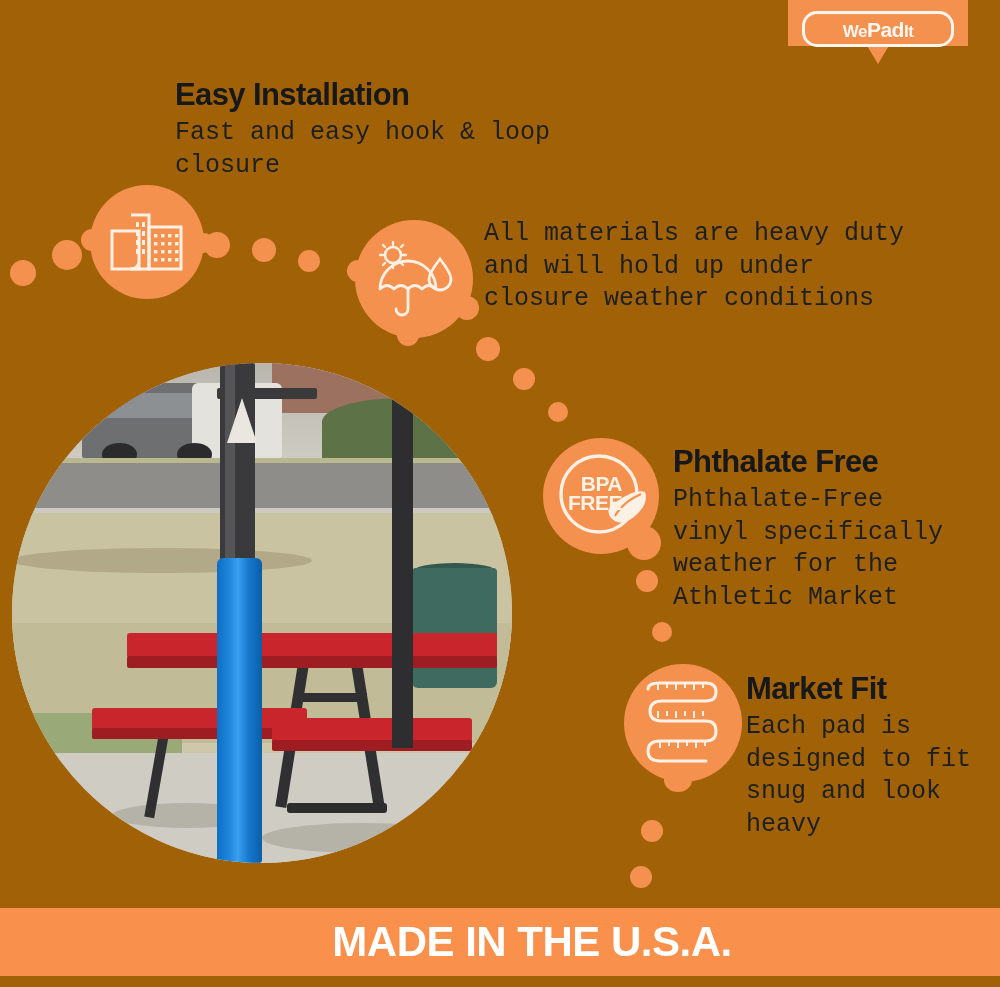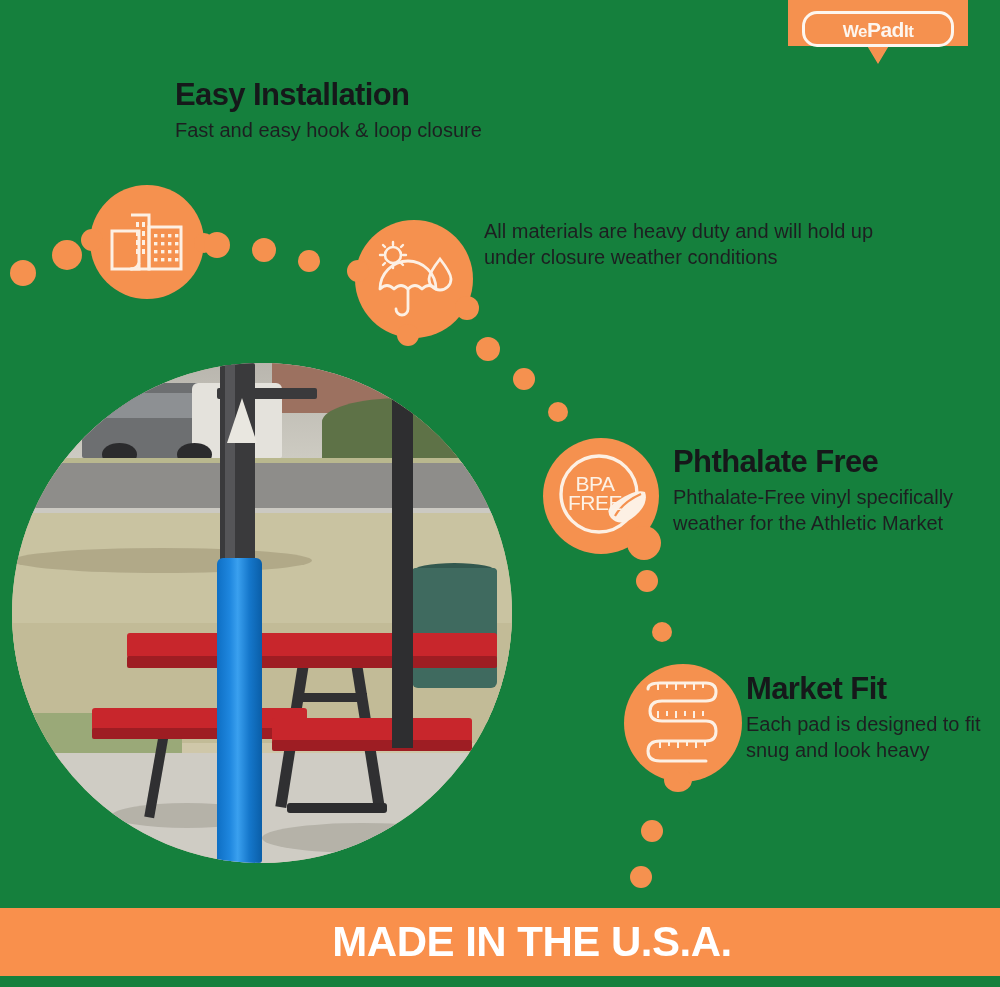--- a/index.html
+++ b/index.html
@@ -8,21 +8,21 @@
     background: #ffffff;
   }
   body {
     font-family: "Liberation Sans", sans-serif;
     -webkit-font-smoothing: antialiased;
   }
   #page {
     position: relative;
     width: 1000px;
     height: 987px;
-    background: #15803d;
+    background: #a16207;
     overflow: hidden;
   }
 
   
   .logo-banner {
     position: absolute;
     top: 0;
     left: 788px;
     width: 180px;
     height: 64px;
@@ -60,25 +60,26 @@
   
   .feat-title {
     font-size: 31px;
     font-weight: bold;
     color: #16181a;
     letter-spacing: -0.6px;
     line-height: 1.08;
     margin: 0;
   }
   .feat-desc {
-    font-size: 20px;
+    font-size: 25px;
     color: #1d1f21;
     line-height: 1.3;
     margin: 6px 0 0 0;
     font-weight: 400;
+    font-family: Liberation Mono, monospace;
   }
 
   
   .block-install {
     position: absolute;
     left: 133px;
     top: 78px;
     width: 430px;
     margin-left: 42px;
   }
@@ -213,24 +214,24 @@
     color: #ffffff;
     font-size: 42px;
     font-weight: bold;
     letter-spacing: -0.5px;
     line-height: 1;
     white-space: nowrap;
   }
 
   .bpa-label {
     font-size: 21px;
-    font-weight: normal;
+    font-weight: bold;
     color: #fdf2e6;
     line-height: 0.92;
-    text-align: center;
+    text-align: right;
     letter-spacing: -0.5px;
   }
 </style>
 </head>
 <body>
 
 <div id="page">
 
   <div class="logo-banner">
     <div class="logo-shape"></div>

